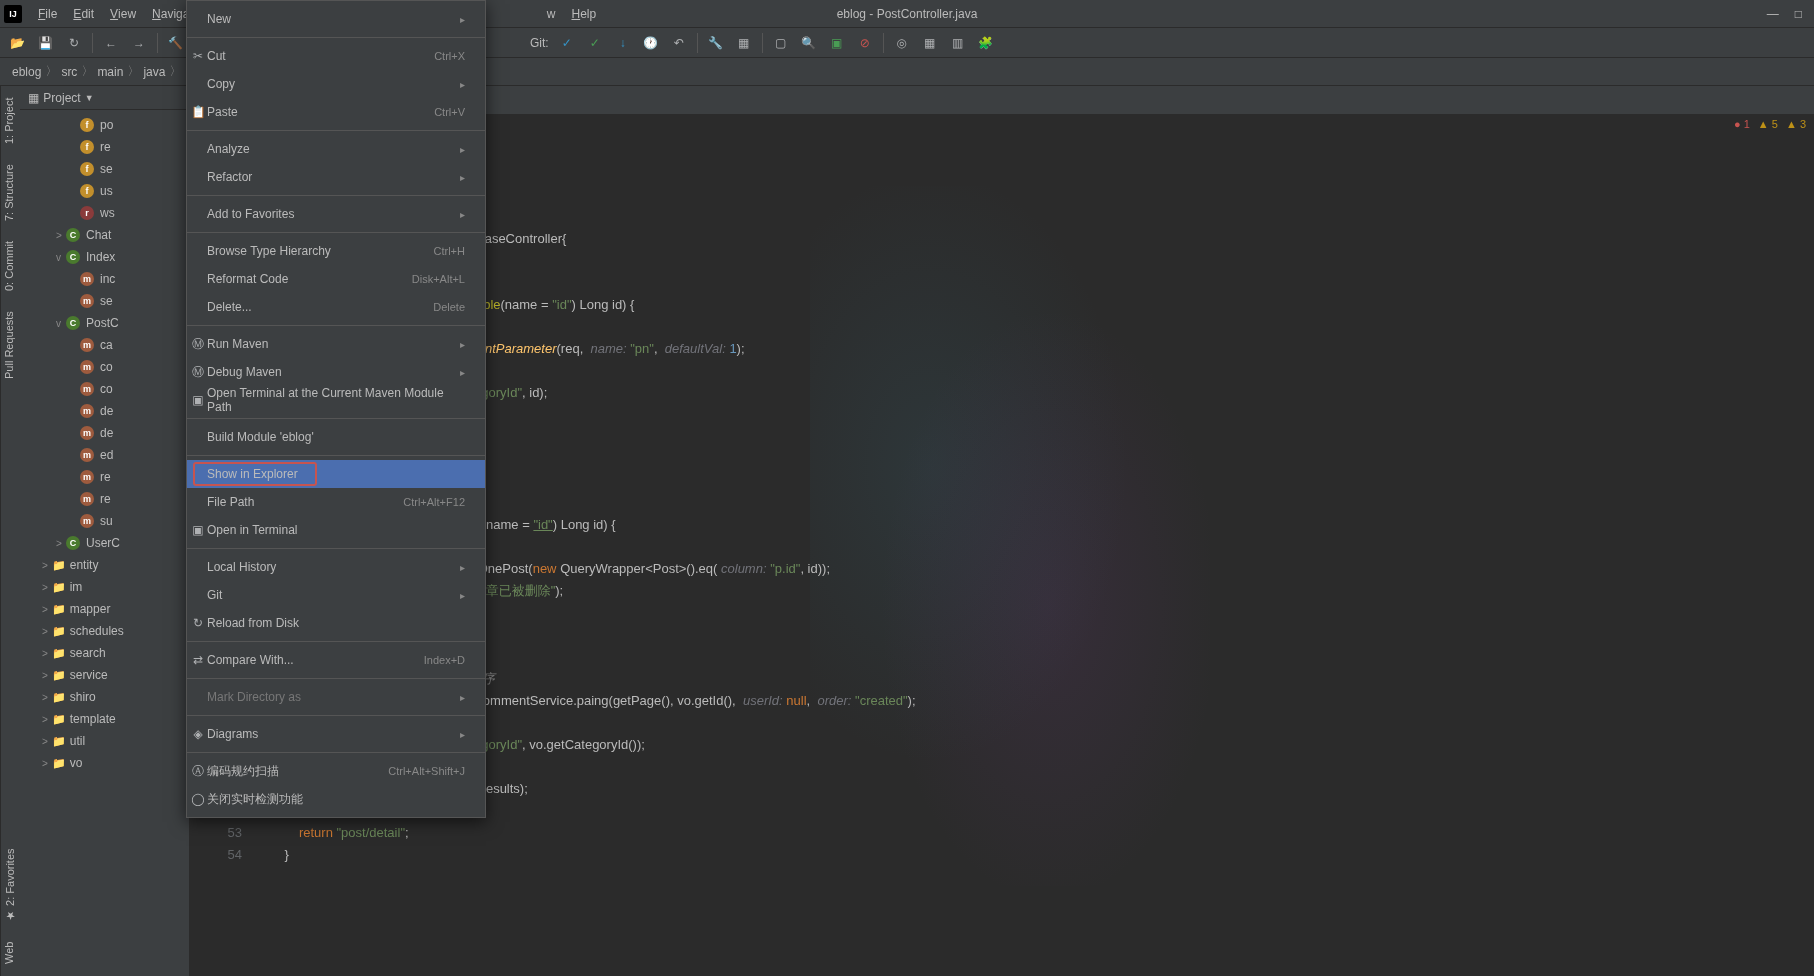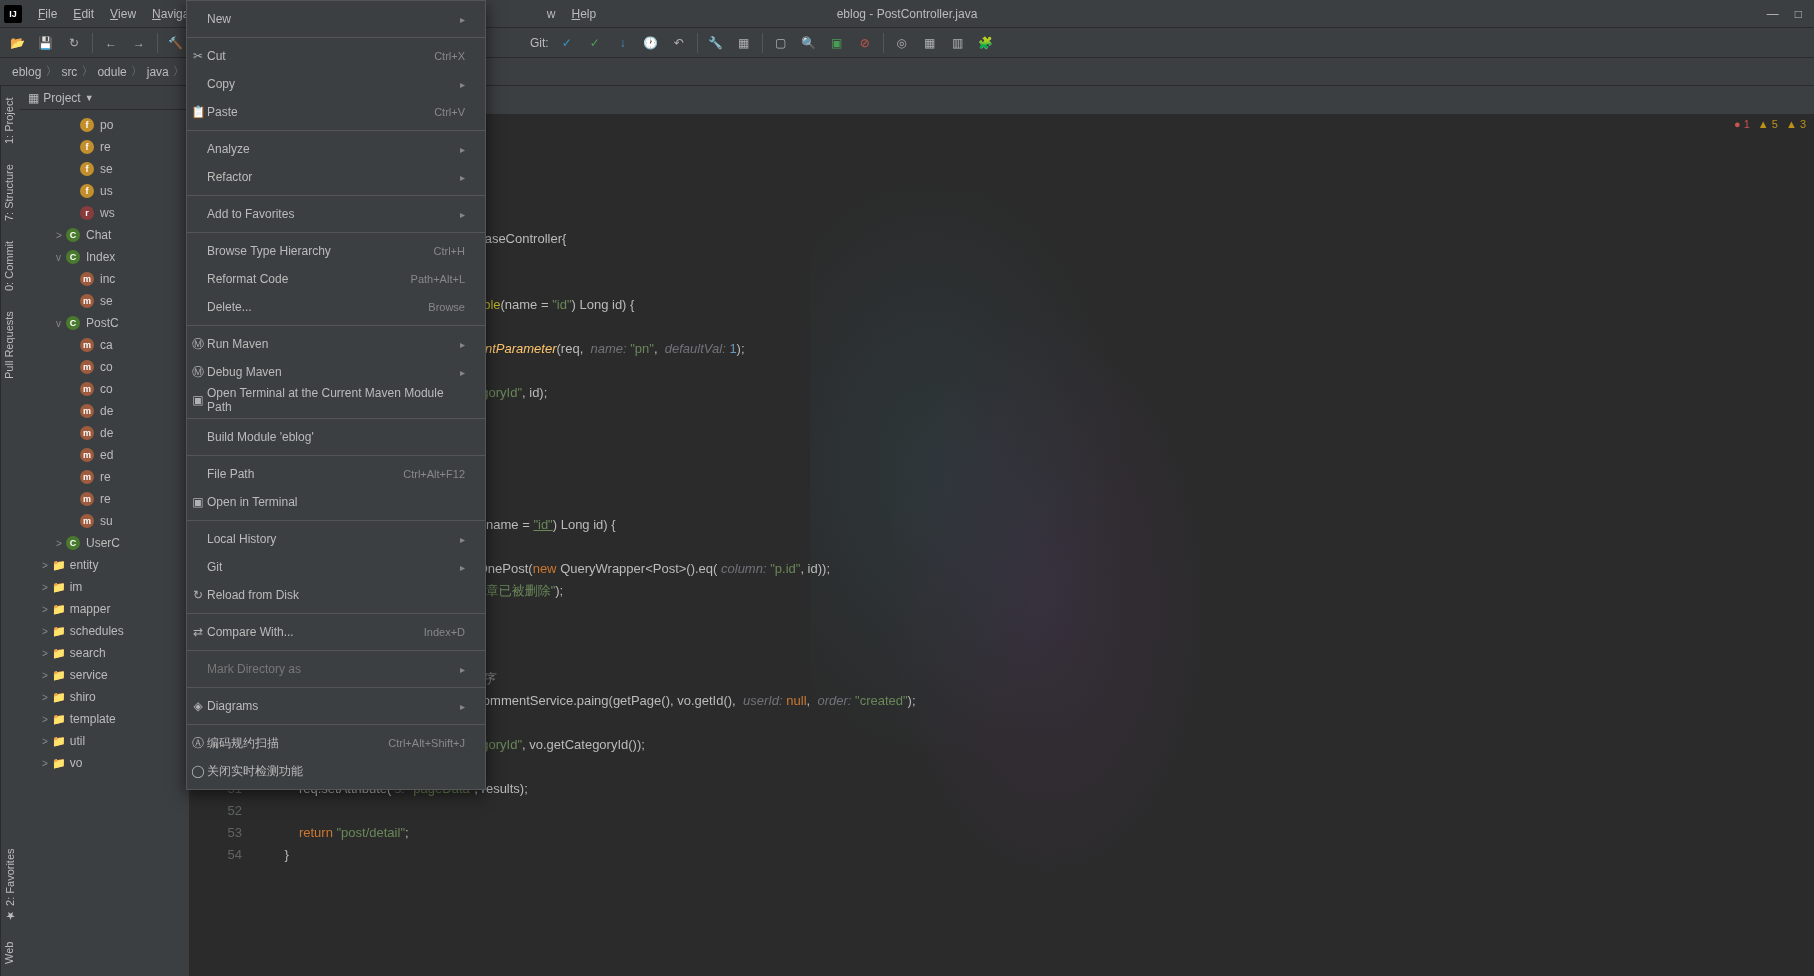--- a/index.html
+++ b/index.html
@@ -116,21 +116,21 @@
   <span class="ticon">▦</span>
   <span class="ticon">▥</span>
   <span class="ticon" style="color:#499c54">🧩</span>
 </div>
 
 <div class="navbar">
   <span class="crumb">eblog</span>
     <span class="csep">〉</span>
   <span class="crumb">src</span>
     <span class="csep">〉</span>
-  <span class="crumb">odule</span>
+  <span class="crumb">main</span>
     <span class="csep">〉</span>
   <span class="crumb">java</span>
     <span class="csep">〉</span>
   <span class="crumb">con</span>
 </div>
 
 <div class="main">
 
   <div class="leftgutter">
     <div class="tab">Web</div>
@@ -430,25 +430,25 @@
       <span>Add to Fa<span class="u">v</span>orites</span>
       <span class="sub">▸</span>
     </div>
     <div class="ctxsep"></div>
     <div class="ctxitem">
       <span>Browse Type Hierarchy</span>
       <span class="shortcut">Ctrl+H</span>
     </div>
     <div class="ctxitem">
       <span><span class="u">R</span>eformat Code</span>
-      <span class="shortcut">Path+Alt+L</span>
+      <span class="shortcut">Disk+Alt+L</span>
     </div>
     <div class="ctxitem">
       <span><span class="u">D</span>elete...</span>
-      <span class="shortcut">Browse</span>
+      <span class="shortcut">Delete</span>
     </div>
     <div class="ctxsep"></div>
     <div class="ctxitem">
       <span class="cicon">Ⓜ</span>
       <span>Run Maven</span>
       <span class="sub">▸</span>
     </div>
     <div class="ctxitem">
       <span class="cicon">Ⓜ</span>
       <span>Debug Maven</span>
@@ -456,20 +456,23 @@
     </div>
     <div class="ctxitem">
       <span class="cicon">▣</span>
       <span>Open Terminal at the Current Maven Module Path</span>
     </div>
     <div class="ctxsep"></div>
     <div class="ctxitem">
       <span>Build <span class="u">M</span>odule 'eblog'</span>
     </div>
     <div class="ctxsep"></div>
+    <div class="ctxitem hl boxed">
+      <span>Show in Explorer</span>
+    </div>
     <div class="ctxitem">
       <span>File <span class="u">P</span>ath</span>
       <span class="shortcut">Ctrl+Alt+F12</span>
     </div>
     <div class="ctxitem">
       <span class="cicon">▣</span>
       <span>Open in Terminal</span>
     </div>
     <div class="ctxsep"></div>
     <div class="ctxitem">

